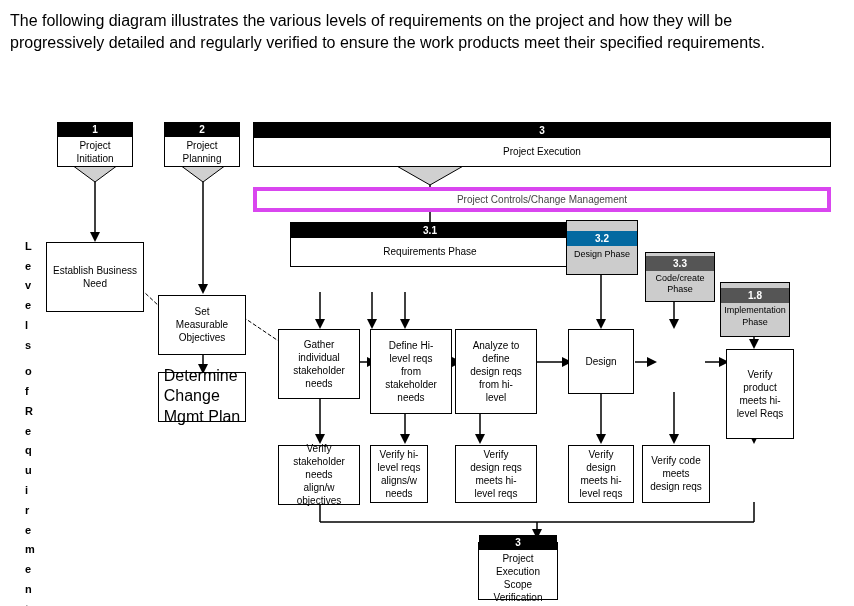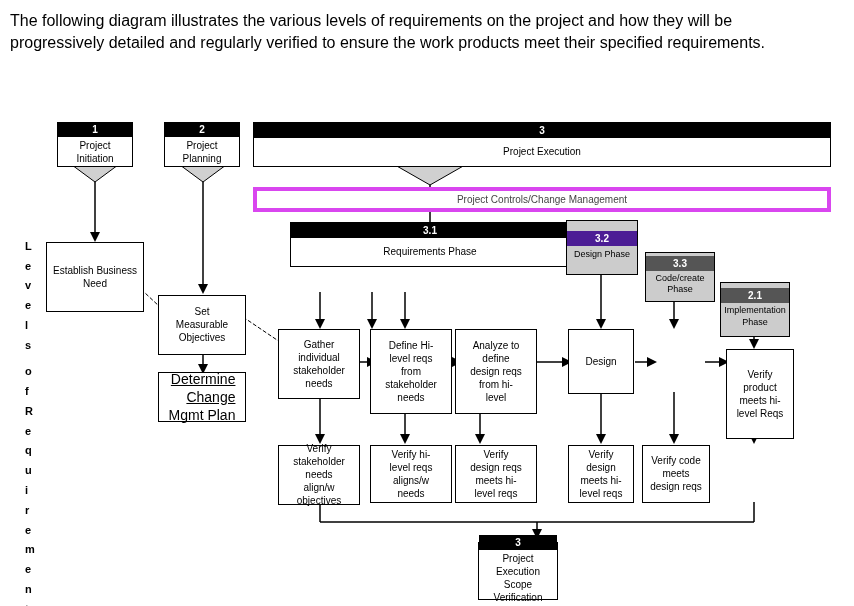--- a/index.html
+++ b/index.html
@@ -204,46 +204,46 @@
   <div class="box" style="left:243px;top:120px;width:578px;height:25px;border:4px solid #d946ef;">
     <div style="font-size:10px;color:#444;">Project Controls/Change Management</div>
   </div>
 
   <div class="box" style="left:280px;top:155px;width:280px;height:45px;">
     <div class="box-black-header">3.1</div>
     <div class="box-content">Requirements Phase</div>
   </div>
 
   <div class="box box-lightgray" style="left:556px;top:153px;width:72px;height:55px;">
-    <div style="background:#4c1d95;color:#fff;font-size:10px;font-weight:bold;width:100%;text-align:center;padding:1px 0;">3.2</div>
+    <div style="background:#0369a1;color:#fff;font-size:10px;font-weight:bold;width:100%;text-align:center;padding:1px 0;">3.2</div>
     <div style="font-size:9px;padding:3px;text-align:center;">Design Phase</div>
   </div>
 
   <div class="box box-lightgray" style="left:635px;top:185px;width:70px;height:50px;">
     <div style="background:#555;color:#fff;font-size:10px;font-weight:bold;width:100%;text-align:center;padding:1px 0;">3.3</div>
     <div style="font-size:9px;padding:2px;text-align:center;">Code/create<br>Phase</div>
   </div>
 
   <div class="box box-lightgray" style="left:710px;top:215px;width:70px;height:55px;">
-    <div style="background:#555;color:#fff;font-size:10px;font-weight:bold;width:100%;text-align:center;padding:1px 0;">2.1</div>
+    <div style="background:#555;color:#fff;font-size:10px;font-weight:bold;width:100%;text-align:center;padding:1px 0;">1.8</div>
     <div style="font-size:9px;padding:2px;text-align:center;">Implementation<br>Phase</div>
   </div>
 
   <div class="box" style="left:148px;top:228px;width:88px;height:60px;">
     <div style="font-size:10px;text-align:center;padding:3px;">Set<br>Measurable<br>Objectives</div>
   </div>
 
   <div class="box" style="left:36px;top:175px;width:98px;height:70px;">
     <div style="font-size:10px;text-align:center;padding:3px;">Establish
 Business
 Need</div>
   </div>
 
   <div class="box" style="left:148px;top:305px;width:88px;height:50px;">
-    <div style="font-size:14px;text-align:right;padding:3px;text-decoration:underline;">Determine<br>Change<br>Mgmt Plan</div>
+    <div style="font-size:16px;text-align:left;padding:3px;">Determine<br>Change<br>Mgmt Plan</div>
   </div>
 
   <div class="box" style="left:268px;top:262px;width:82px;height:70px;">
     <div style="font-size:10px;text-align:center;padding:3px;">Gather<br>individual<br>stakeholder<br>needs</div>
   </div>
 
   <div class="box" style="left:360px;top:262px;width:82px;height:85px;">
     <div style="font-size:10px;text-align:center;padding:3px;">Define Hi-<br>level reqs<br>from<br>stakeholder<br>needs</div>
   </div>
 
@@ -257,21 +257,21 @@
 
 
   <div class="box" style="left:716px;top:282px;width:68px;height:90px;">
     <div style="font-size:10px;text-align:center;padding:3px;">Verify<br>product<br>meets hi-<br>level Reqs</div>
   </div>
 
   <div class="box" style="left:268px;top:378px;width:82px;height:60px;">
     <div style="font-size:10px;text-align:center;padding:3px;">Verify<br>stakeholder<br>needs<br>align/w<br>objectives</div>
   </div>
 
-  <div class="box" style="left:360px;top:378px;width:82px;height:58px;">
+  <div class="box" style="left:360px;top:378px;width:58px;height:58px;">
     <div style="font-size:10px;text-align:center;padding:3px;">Verify hi-<br>level reqs<br>aligns/w<br>needs</div>
   </div>
 
   <div class="box" style="left:445px;top:378px;width:82px;height:58px;">
     <div style="font-size:10px;text-align:center;padding:3px;">Verify<br>design reqs<br>meets hi-<br>level reqs</div>
   </div>
 
   <div class="box" style="left:558px;top:378px;width:66px;height:58px;">
     <div style="font-size:10px;text-align:center;padding:3px;">Verify<br>design<br>meets hi-<br>level reqs</div>
   </div>

